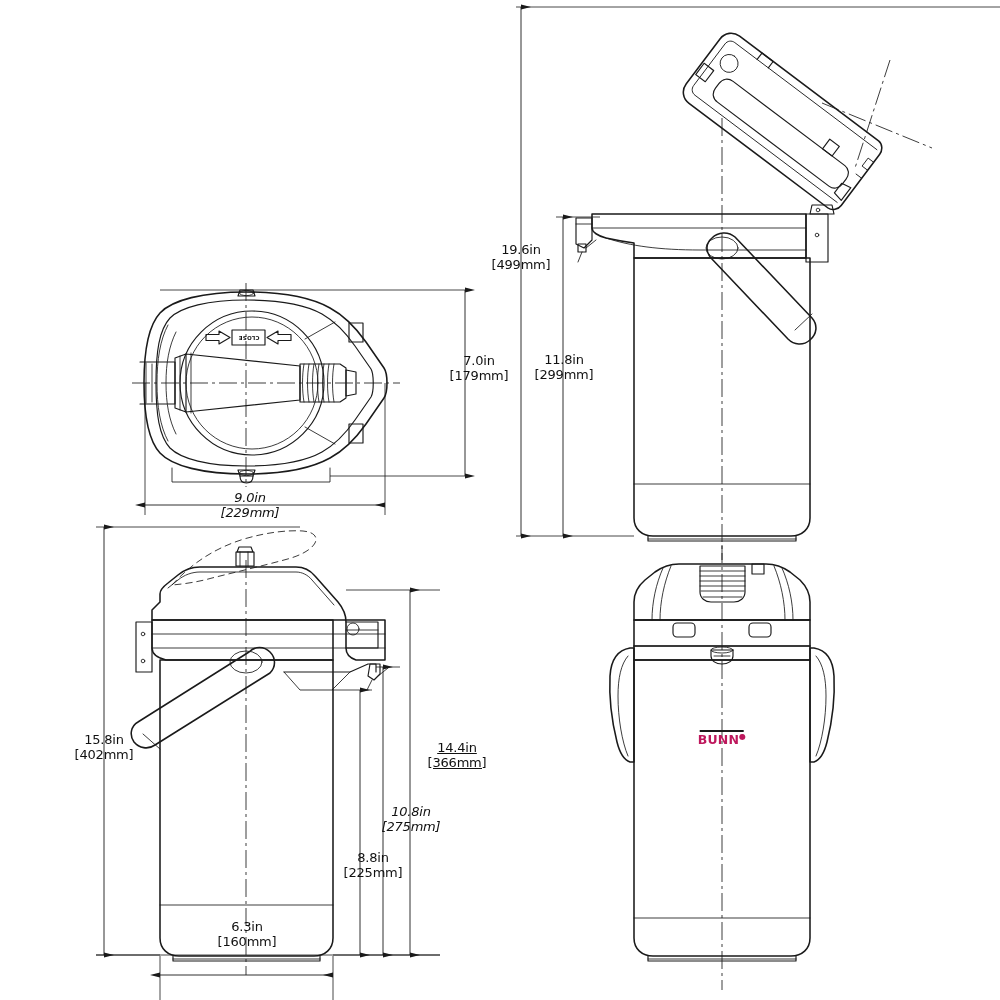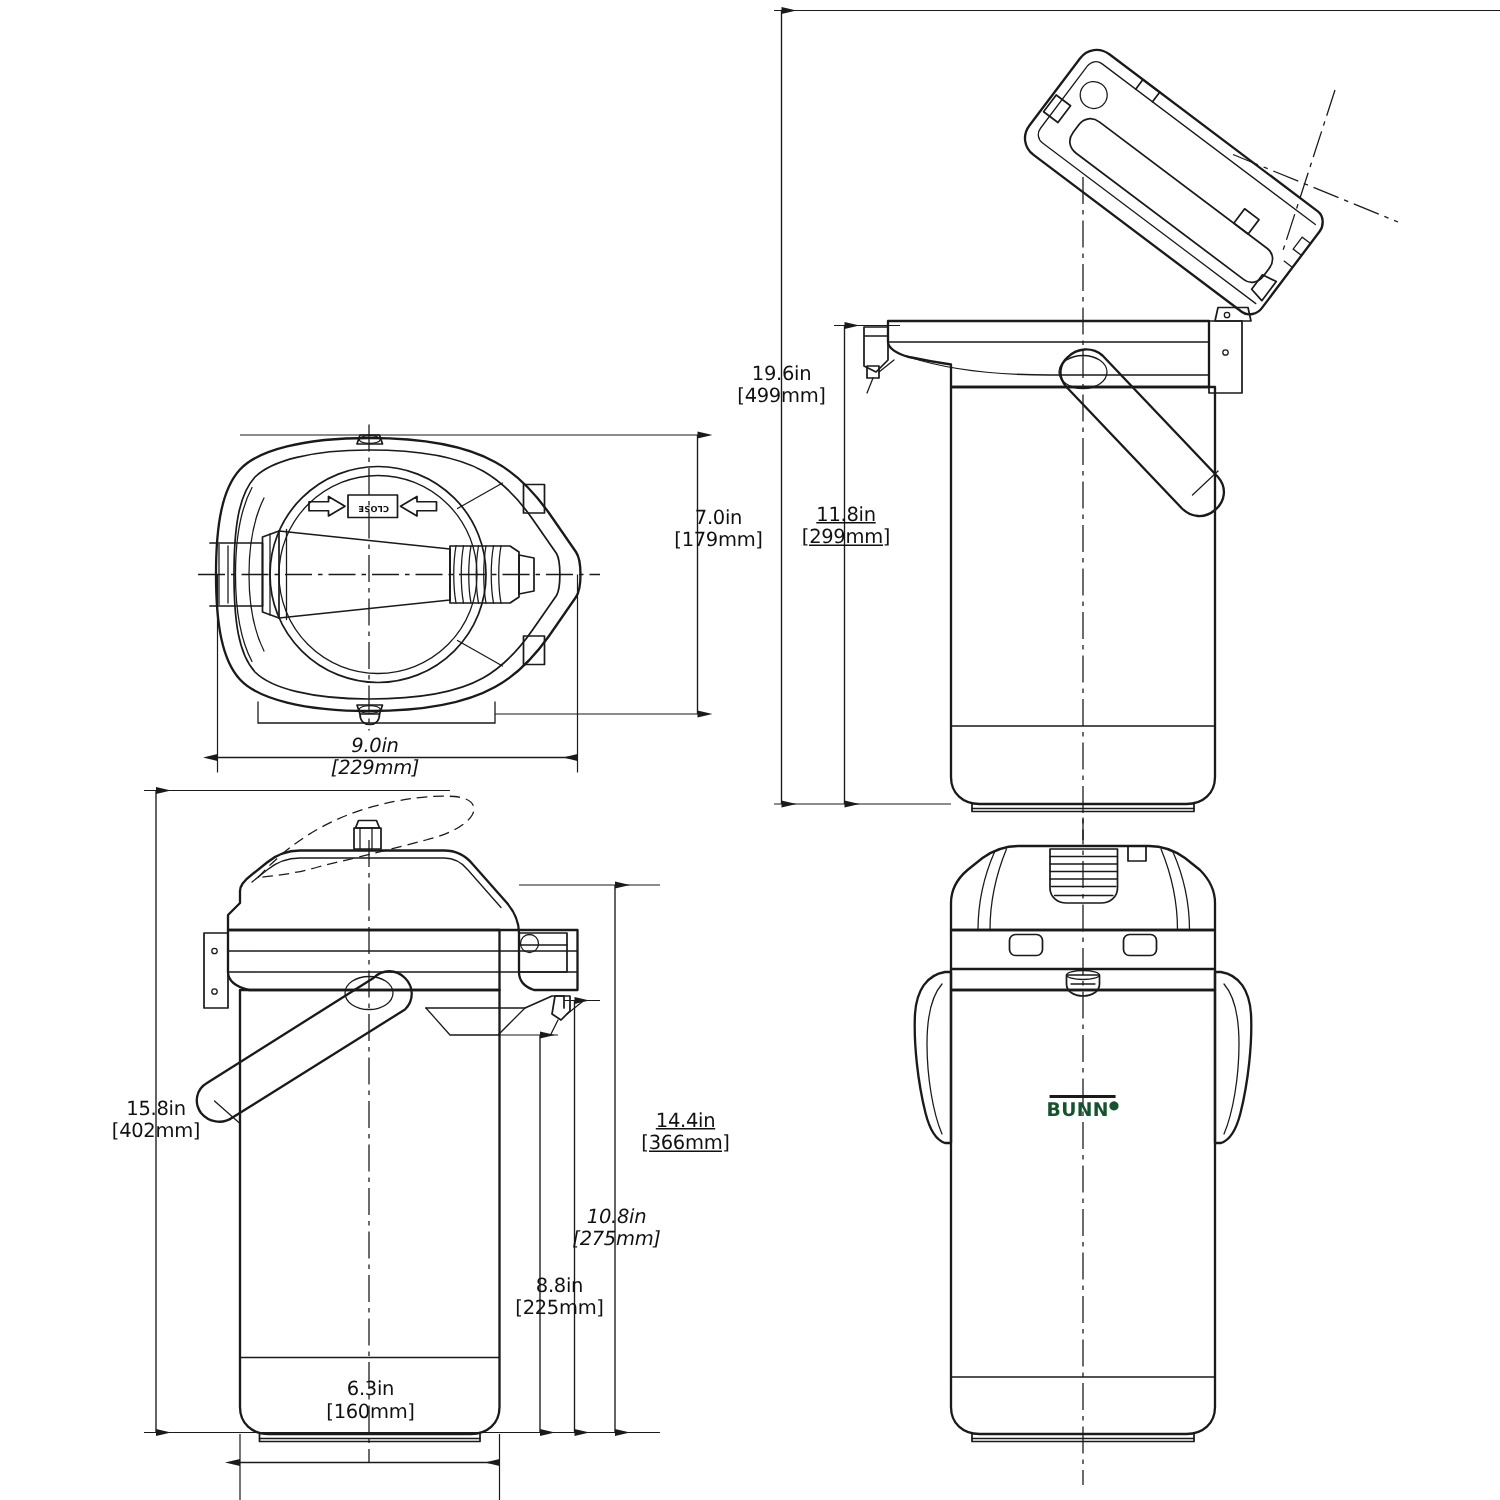--- a/index.html
+++ b/index.html
@@ -34,21 +34,21 @@
     transform:translateX(-50%);
   }
   .brandbar{
     height:1.6px;background:#1a1a1a;width:44px;margin:0 auto 0px auto;
   }
   .brandtxt{
     font-family:"DejaVu Sans","Liberation Sans",sans-serif;
     font-size:12.5px;
     font-weight:600;
     letter-spacing:0.2px;
-    color:#14532d;
+    color:#be185d;
     position:relative;
   }
   .brandtxt sup{font-size:8px;vertical-align:super;}
   .lidlabel{
     position:absolute;
     font-family:"DejaVu Sans","Liberation Sans",sans-serif;
     font-size:5.5px;
     font-weight:700;
     color:#111;
     transform:translate(-50%,-50%) rotate(180deg);
@@ -372,36 +372,36 @@
       <path class="thin" d="M628,656 C621,664 618,678 618,696 C618,718 622,742 628,756"></path>
 
       <path class="ol-th" d="M814,648 C826,650 833,660 834,676
                C835,696 832,722 827,742 C824,754 820,760 814,762
                L810,762 L810,648 Z"></path>
       <path class="thin" d="M816,656 C823,664 826,678 826,696 C826,718 822,742 816,756"></path>
     </g>
 
   </svg>
 
-  <div class="dimtext ta-center" style="left:479px;top:338px;">
+  <div class="dimtext ta-center" style="left:479px;top:353px;">
     <span class="dim-in">7.0in</span>
     <span class="dim-mm">[179mm]</span>
   </div>
 
   <div class="dimtext ta-center" style="left:250px;top:490px;font-style:italic;">
     <span class="dim-in">9.0in</span>
     <span class="dim-mm">[229mm]</span>
   </div>
 
   <div class="dimtext ta-center" style="left:521px;top:242px;">
     <span class="dim-in">19.6in</span>
     <span class="dim-mm">[499mm]</span>
   </div>
 
-  <div class="dimtext ta-center" style="left:564px;top:336px;text-decoration:underline;">
+  <div class="dimtext ta-center" style="left:564px;top:352px;">
     <span class="dim-in">11.8in</span>
     <span class="dim-mm">[299mm]</span>
   </div>
 
   <div class="dimtext ta-center" style="left:104px;top:732px;">
     <span class="dim-in">15.8in</span>
     <span class="dim-mm">[402mm]</span>
   </div>
 
   <div class="dimtext ta-center" style="left:457px;top:740px;text-decoration:underline;">

